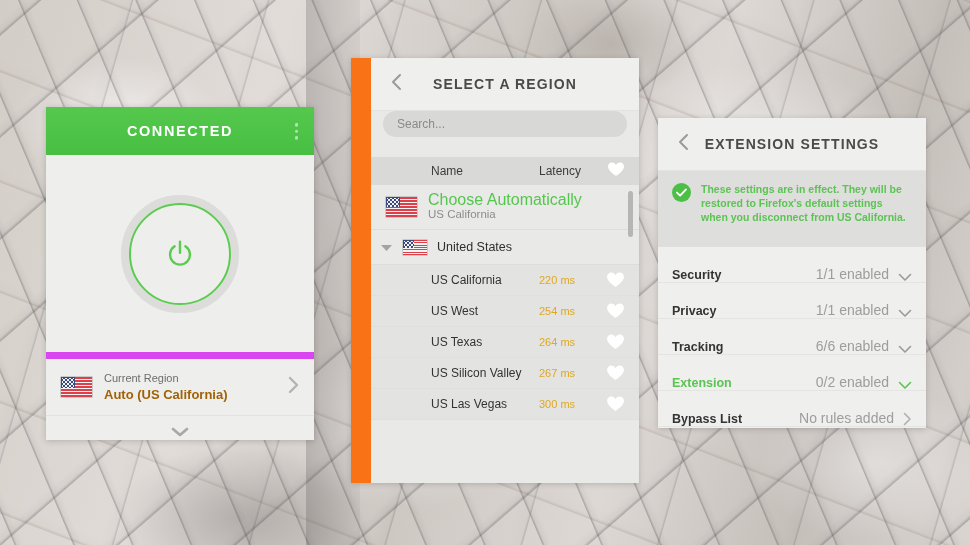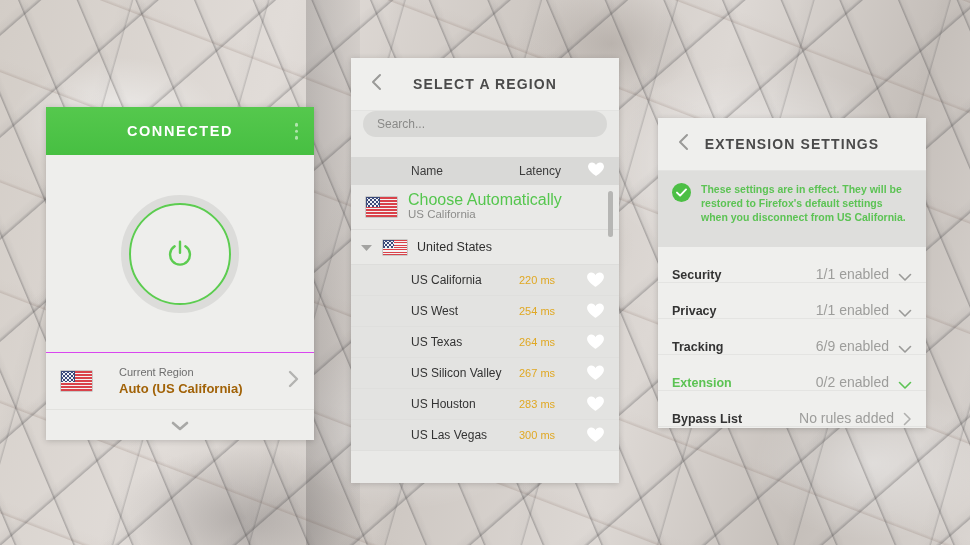--- a/index.html
+++ b/index.html
@@ -71,22 +71,22 @@
     box-sizing: border-box;
   }
   .power-inner {
     width: 102px; height: 102px; border-radius: 50%;
     border: 2px solid #5ccc50;
     display: flex; align-items: center; justify-content: center;
     box-sizing: border-box;
   }
   .power-glyph { width: 34px; height: 34px; }
   #region-row {
-    height: 56px; border-top: 1px solid #d946ef;
-    display: flex; align-items: center; padding: 0 14px; gap: 26px;
+    height: 56px; border-top: 7px solid #d946ef;
+    display: flex; align-items: center; padding: 0 14px; gap: 11px;
     background: #eeeeec; cursor: pointer;
   }
   .flag {
     width: 33px; height: 22px; border-radius: 1px; flex: 0 0 auto;
     border: 1px solid #c9c9c7;
     background:
       linear-gradient(180deg,
         #d9424a 0 7.7%, #f4f2f2 7.7% 15.4%, #d9424a 15.4% 23.1%, #f4f2f2 23.1% 30.8%,
         #d9424a 30.8% 38.5%, #f4f2f2 38.5% 46.2%, #d9424a 46.2% 53.9%, #f4f2f2 53.9% 61.6%,
         #d9424a 61.6% 69.3%, #f4f2f2 69.3% 77%, #d9424a 77% 84.7%, #f4f2f2 84.7% 92.4%, #d9424a 92.4% 100%);
@@ -107,21 +107,21 @@
   #region-texts { flex: 1 1 auto; min-width: 0; }
   #region-label { font-size: 11px; color: #6d6d6d; line-height: 15px; }
   #region-value { font-size: 13px; color: #a16207; font-weight: bold; line-height: 17px; }
   .chev-right { color: #b3b3b1; font-size: 22px; line-height: 1; font-weight: normal; }
   #expand-row {
     height: 32px; border-top: 1px solid #e2e2df;
     display: flex; align-items: center; justify-content: center; background: #eeeeec; cursor: pointer;
   }
 
   
-  #panel-region { left: 351px; top: 58px; width: 268px; height: 425px; background: #f97316; }
+  #panel-region { left: 351px; top: 58px; width: 268px; height: 425px; background: #f97316; padding-left: 20px; }
   .p-header {
     height: 52px; background: #efefed;
     display: flex; align-items: center; justify-content: center; position: relative;
     border-bottom: 1px solid #e3e3e1;
   }
   .p-header .title { font-size: 14px; font-weight: bold; color: #4a4a4a; letter-spacing: 1.1px; }
   .back-chev { position: absolute; left: 19px; top: 50%; transform: translateY(-50%); }
   #search-wrap { height: 46px; background: #e9e9e7; display: flex; align-items: flex-start; padding: 0 12px; }
   #search-input {
     flex: 1; height: 26px; border: none; border-radius: 13px;
@@ -310,29 +310,20 @@
           <div class="reg-row">
             <span class="reg-name">US Silicon Valley</span>
             <span class="reg-lat">267 ms</span>
             <span class="reg-fav">
               <svg class="heart" width="19" height="17" viewBox="0 0 18 16">
                 <path d="M9 14.5 C9 14.5 1 9.7 1 5.1 C1 2.6 2.9 1 5 1 C6.7 1 8.3 2 9 3.4 C9.7 2 11.3 1 13 1 C15.1 1 17 2.6 17 5.1 C17 9.7 9 14.5 9 14.5 Z" fill="#ffffff"></path>
               </svg>
             </span>
           </div>
           <div class="reg-row">
-            <span class="reg-name">US Houston</span>
-            <span class="reg-lat">283 ms</span>
-            <span class="reg-fav">
-              <svg class="heart" width="19" height="17" viewBox="0 0 18 16">
-                <path d="M9 14.5 C9 14.5 1 9.7 1 5.1 C1 2.6 2.9 1 5 1 C6.7 1 8.3 2 9 3.4 C9.7 2 11.3 1 13 1 C15.1 1 17 2.6 17 5.1 C17 9.7 9 14.5 9 14.5 Z" fill="#ffffff"></path>
-              </svg>
-            </span>
-          </div>
-          <div class="reg-row">
             <span class="reg-name">US Las Vegas</span>
             <span class="reg-lat">300 ms</span>
             <span class="reg-fav">
               <svg class="heart" width="19" height="17" viewBox="0 0 18 16">
                 <path d="M9 14.5 C9 14.5 1 9.7 1 5.1 C1 2.6 2.9 1 5 1 C6.7 1 8.3 2 9 3.4 C9.7 2 11.3 1 13 1 C15.1 1 17 2.6 17 5.1 C17 9.7 9 14.5 9 14.5 Z" fill="#ffffff"></path>
               </svg>
             </span>
           </div>
         </div>
 
@@ -371,21 +362,21 @@
         </div>
         <div class="set-row">
           <span class="set-label">Privacy</span>
           <span class="set-status">1/1 enabled</span>
           <svg width="14" height="9" viewBox="0 0 14 9">
             <polyline points="1.5,1.5 7,7 12.5,1.5" fill="none" stroke="#9a9a98" stroke-width="1.6" stroke-linecap="round" stroke-linejoin="round"></polyline>
           </svg>
         </div>
         <div class="set-row">
           <span class="set-label">Tracking</span>
-          <span class="set-status">6/9 enabled</span>
+          <span class="set-status">6/6 enabled</span>
           <svg width="14" height="9" viewBox="0 0 14 9">
             <polyline points="1.5,1.5 7,7 12.5,1.5" fill="none" stroke="#9a9a98" stroke-width="1.6" stroke-linecap="round" stroke-linejoin="round"></polyline>
           </svg>
         </div>
         <div class="set-row">
           <span class="set-label accent">Extension</span>
           <span class="set-status">0/2 enabled</span>
           <svg width="14" height="9" viewBox="0 0 14 9">
             <polyline points="1.5,1.5 7,7 12.5,1.5" fill="none" stroke="#5cc354" stroke-width="1.6" stroke-linecap="round" stroke-linejoin="round"></polyline>
           </svg>

